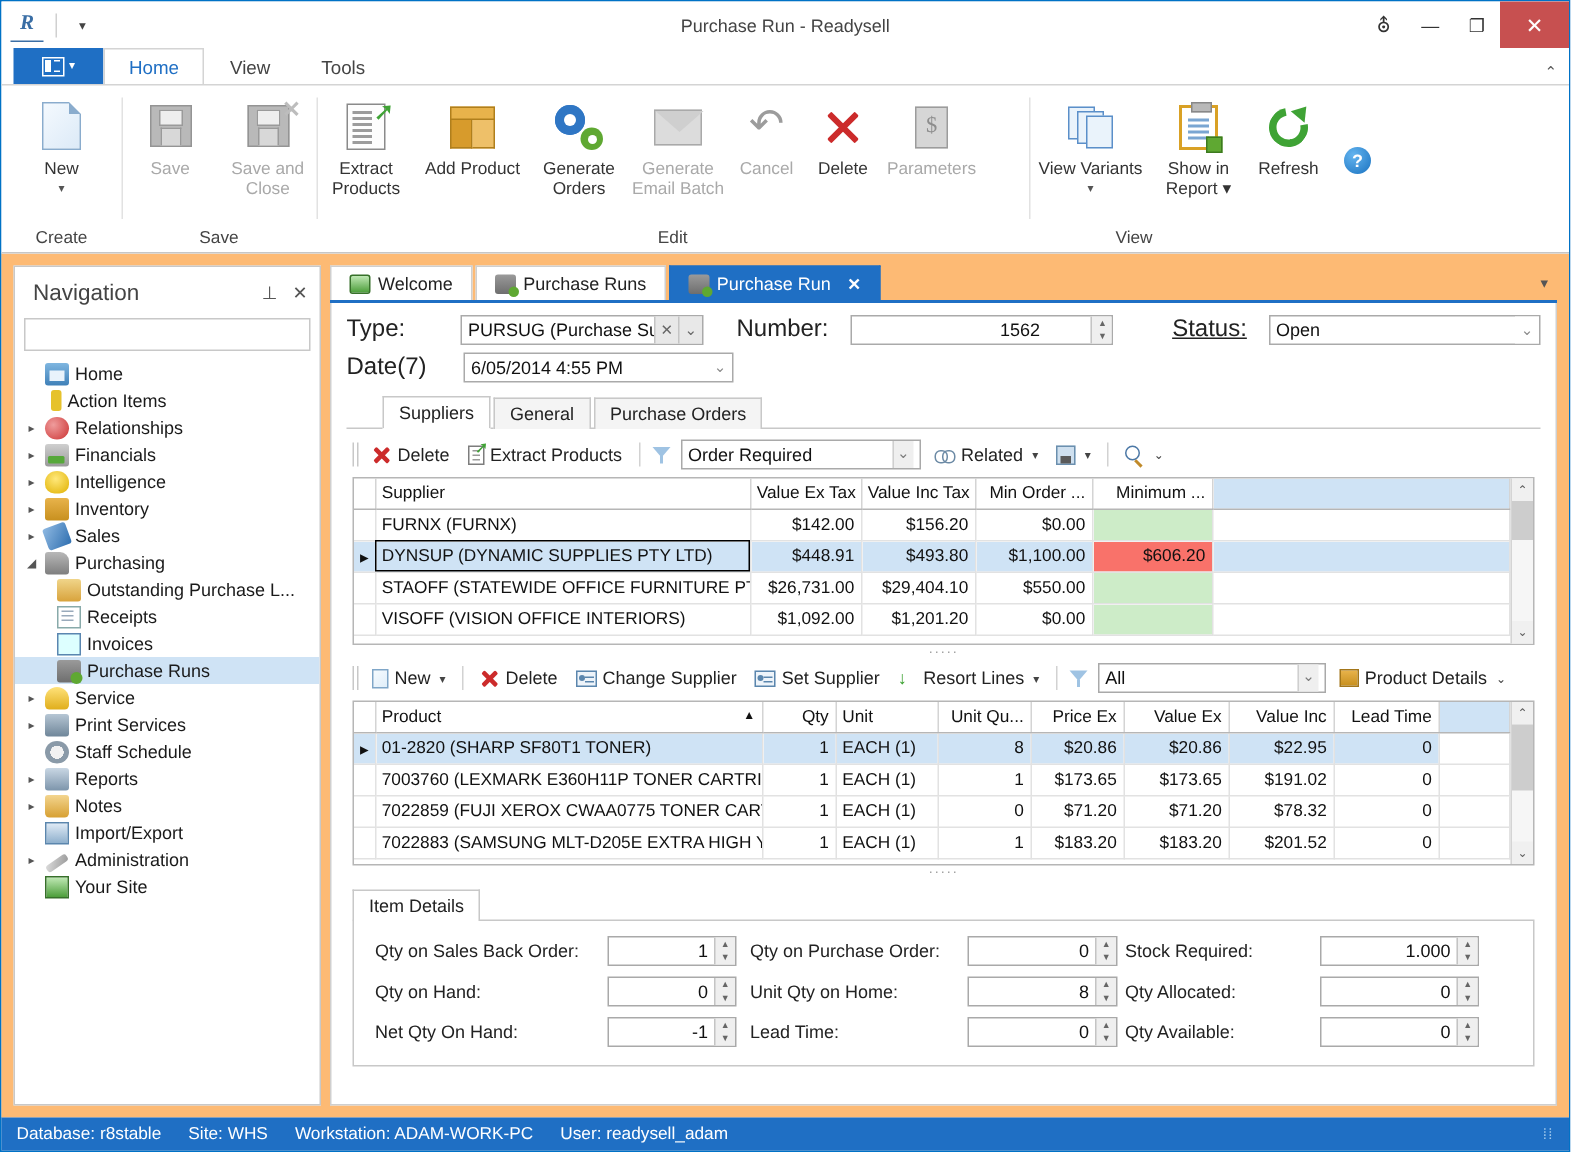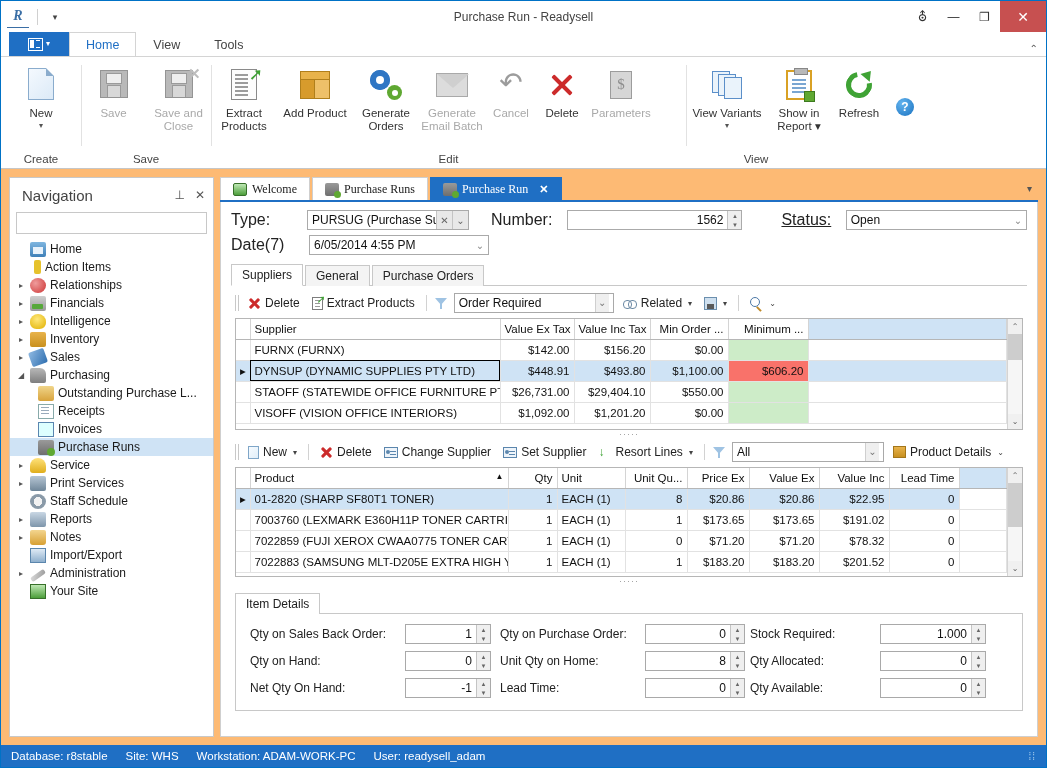--- a/index.html
+++ b/index.html
@@ -194,21 +194,21 @@
   .ni-reports{background:linear-gradient(#c9d7e4,#7d95ab);border-radius:2px;}
   .ni-notes{background:linear-gradient(#f3d58f,#d7a033);border-radius:2px 2px 3px 3px;}
   .ni-import{background:linear-gradient(#dfeaf5,#8fb0cd);border:1px solid #5b86ad;}
   .ni-admin{background:linear-gradient(135deg,#dcdcdc,#9a9a9a);transform:rotate(-35deg);height:5px;margin-top:5px;border-radius:2px;}
   .ni-site{background:linear-gradient(#bfe8b4,#4c9e3a);border:1px solid #37702a;}
 
   
   .content { flex:1; margin:8px 8px 8px 6px; display:flex; flex-direction:column; min-width:0; }
   .doctabs {
     height:25px; display:flex; align-items:stretch; position:relative;
-    border-bottom:2px solid #1f6fc4; flex:0 0 auto;font-family:Liberation Serif, serif;
+    border-bottom:2px solid #1f6fc4; flex:0 0 auto;
   }
   .doctab {
     display:flex; align-items:center; gap:5px; padding:0 12px; font-size:12px;
     background:#fff; border:1px solid #cfcfcf; border-bottom:none; color:#222; margin-right:2px;
   }
   .doctab.active { background:#1f6fc4; color:#fff; border-color:#1f6fc4; }
   .doctab .x { font-size:11px; font-weight:bold; margin-left:6px; }
   .tabico { width:14px; height:13px; border-radius:2px; flex:0 0 auto; }
   .tabico.welcome{background:linear-gradient(#bfe8b4,#4c9e3a);border:1px solid #37702a;}
   .tabico.runs{background:linear-gradient(#9a9a9a,#6e6e6e);position:relative;}
@@ -239,21 +239,21 @@
     border-left:1px solid #c4c4c4; flex:0 0 auto;
   }
   .spin b { flex:1; font-size:6px; line-height:1; display:flex; align-items:center; justify-content:center; color:#666; font-weight:normal;}
 
   
   .inner-tabs { display:flex; align-items:flex-end; margin-top:8px; flex:0 0 auto; border-bottom:1px solid #c8c8c8;}
   .itab {
     padding:3px 10px; font-size:12px; color:#222; border:1px solid #c8c8c8;
     background:#f4f4f4; margin-right:2px; border-bottom:none; position:relative; top:1px;
   }
-  .itab.active { background:#fff; border-bottom:1px solid #fff; }
+  .itab.active { background:#fff; border-bottom:1px solid #fff;margin-left:24px; }
 
   .panel { flex:1; display:flex; flex-direction:column; min-height:0; padding:6px 4px 0; }
 
   
   .gtool { display:flex; align-items:center; height:22px; gap:6px; margin-bottom:4px; flex:0 0 auto; }
   .gtool .vsep { width:1px; height:16px; background:#d2d2d2; margin:0 2px; }
   .gtool .grip { width:4px; height:16px; border-left:1px solid #c8c8c8; border-right:1px solid #c8c8c8; }
   .tbtn { display:flex; align-items:center; gap:4px; font-size:12px; color:#222; padding:1px 3px; }
   .tbtn .car { font-size:8px; color:#444; margin-left:2px; }
   .i-x { position:relative; width:13px; height:13px; flex:0 0 auto;}
@@ -649,21 +649,21 @@
 
         <div class="hdr-grid">
           <div class="hdr-row">
             <span class="lbl" style="width:78px;">Type:</span>
             <div class="fld" style="width:162px;padding:0;">
               <span style="flex:1;padding-left:4px;overflow:hidden;white-space:nowrap;">PURSUG (Purchase Suggest...</span>
               <span class="btn-clear">✕</span>
               <span class="btn-clear">⌄</span>
             </div>
             <span class="lbl" style="width:78px;margin-left:22px;">Number:</span>
-            <div class="fld num" style="width:180px;padding:0;">
+            <div class="fld num" style="width:180px;padding:0;gap:30px;">
               <span style="flex:1;text-align:right;padding-right:4px;">1562</span>
               <span class="spin">
                   <b>▲</b>
                   <b>▼</b>
                 </span>
             </div>
             <span class="lbl" style="width:66px;margin-left:39px;text-decoration:underline;">Status:</span>
             <div class="fld" style="width:186px;padding:0;">
               <span style="flex:1;padding-left:4px;">Open</span>
               <span class="btn-drop plain">⌄</span>

